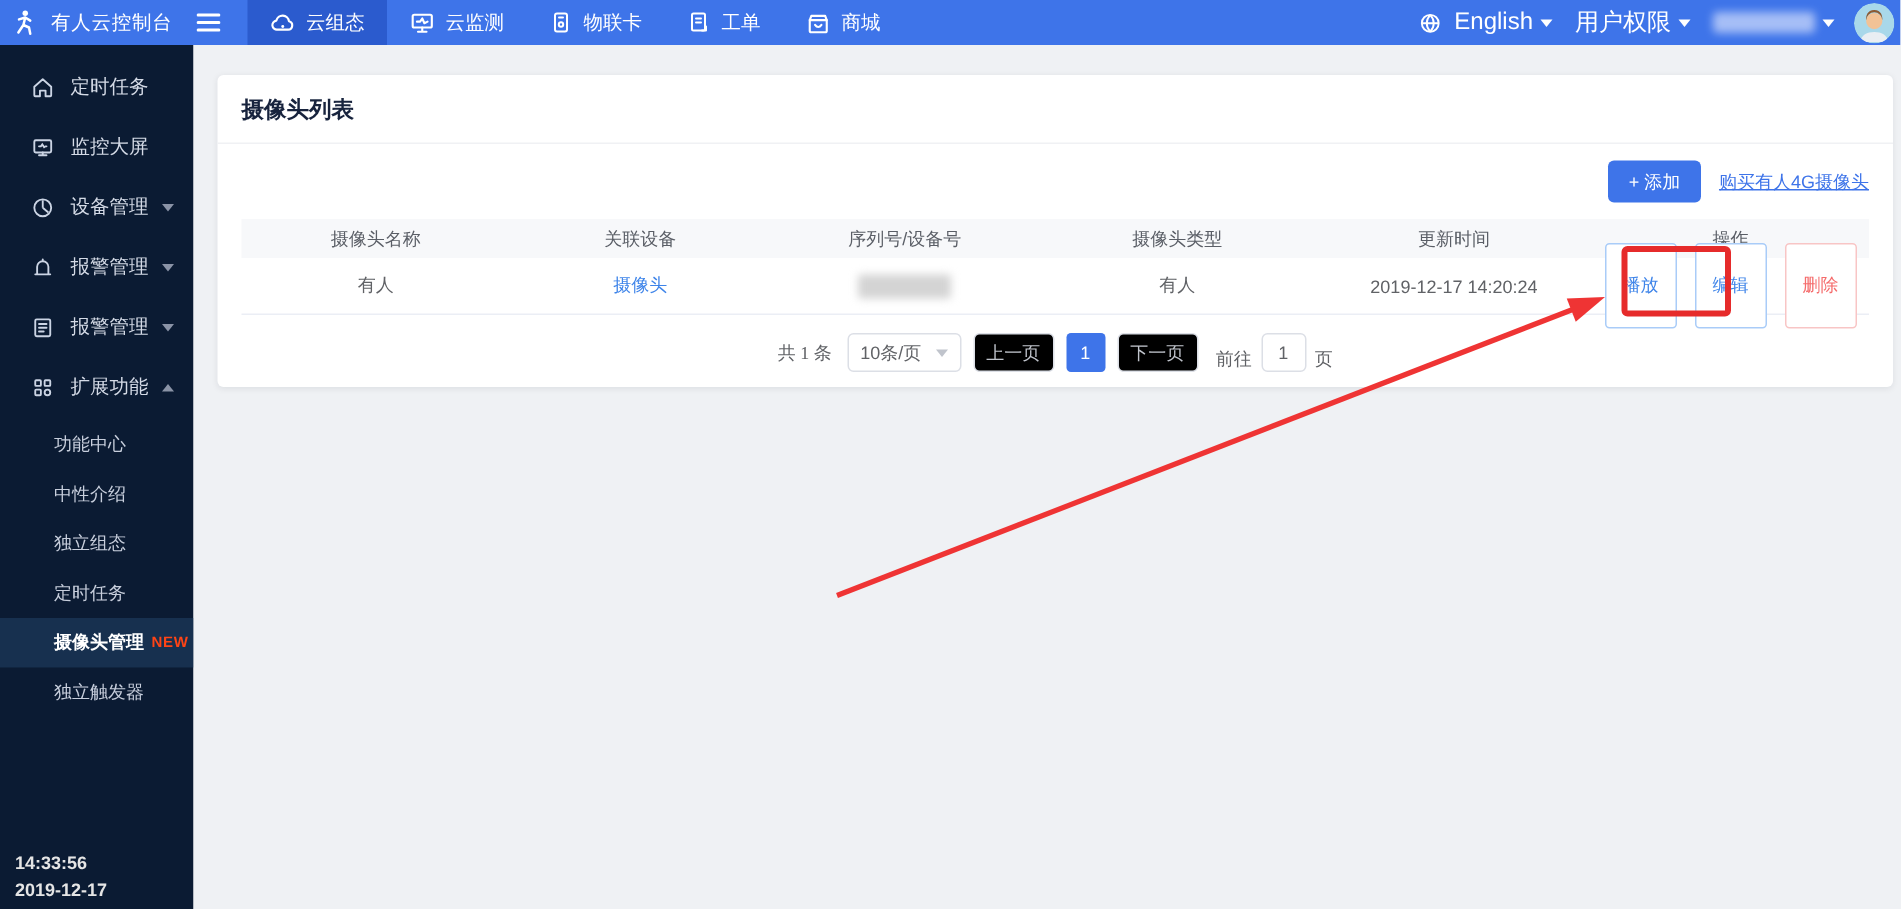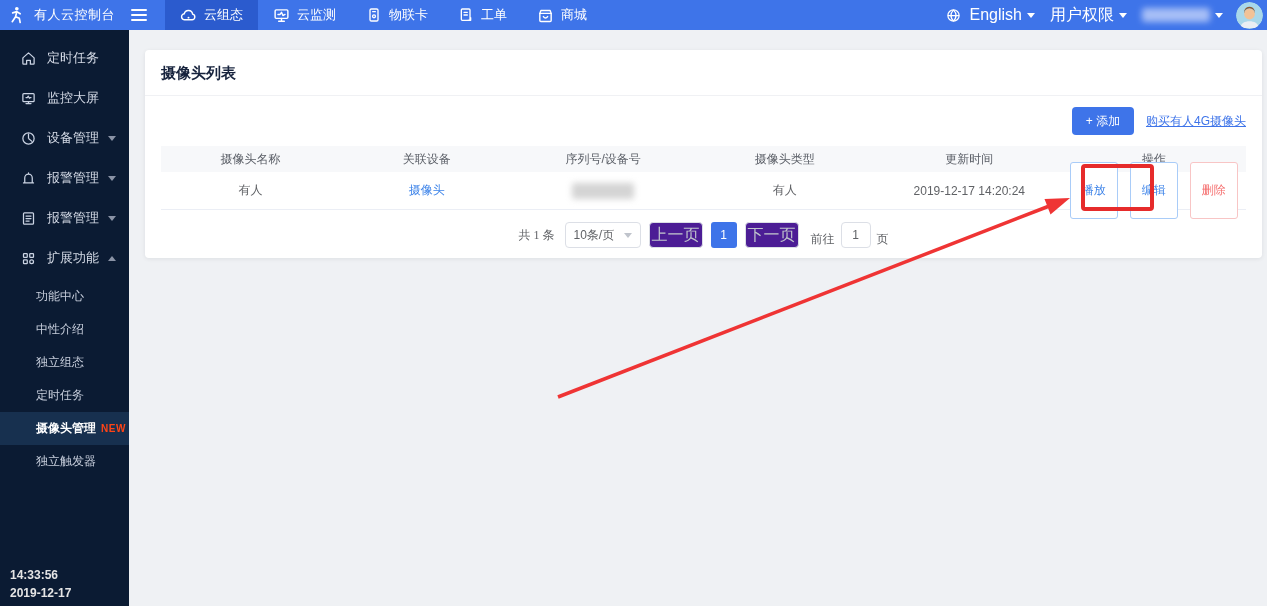--- a/index.html
+++ b/index.html
@@ -85,22 +85,22 @@
   .action-btn.danger { border-color:#F8C5C5; color:#F56C6C; }
 
   .pagination { display:flex; align-items:center; justify-content:center; gap:8px; margin-top:12px; font-size:12px; color:#606266; }
   .pg-total { margin-right:2px;font-family:Liberation Serif, serif; }
   .pg-select {
     width:76px; height:26px; border:1px solid #DCDFE6; border-radius:4px;
     display:flex; align-items:center; justify-content:space-between; padding:0 8px; cursor:pointer; color:#606266; background:#fff;
   }
   .pg-select .caret-down { border-top-color:#C0C4CC; border-left-width:4px; border-right-width:4px; }
   .pg-btn {
-    min-width:54px; height:26px; border:1px solid #DCDFE6; border-radius:4px; background:#4c1d95;
-    color:#C0C4CC; font-size:16px; display:flex; align-items:center; justify-content:center; cursor:not-allowed; white-space:nowrap;
+    min-width:54px; height:26px; border:1px solid #DCDFE6; border-radius:4px; background:#000000;
+    color:#C0C4CC; font-size:12px; display:flex; align-items:center; justify-content:center; cursor:not-allowed; white-space:nowrap;
   }
   .pg-page { width:26px; height:26px; background:#3E74E9; color:#fff; border-radius:3px; display:flex; align-items:center; justify-content:center; cursor:pointer; }
   .pg-goto { display:flex; align-items:flex-end; gap:6px; margin-left:4px; }
   .pg-input { width:30px; height:26px; border:1px solid #DCDFE6; border-radius:4px; text-align:center; font-size:12px; color:#606266; font-family:inherit; }
 
   
   .annotation-overlay { position:absolute; left:0; top:0; width:1267px; height:606px; pointer-events:none; z-index:50; }
 </style>
 </head>
 <body>

